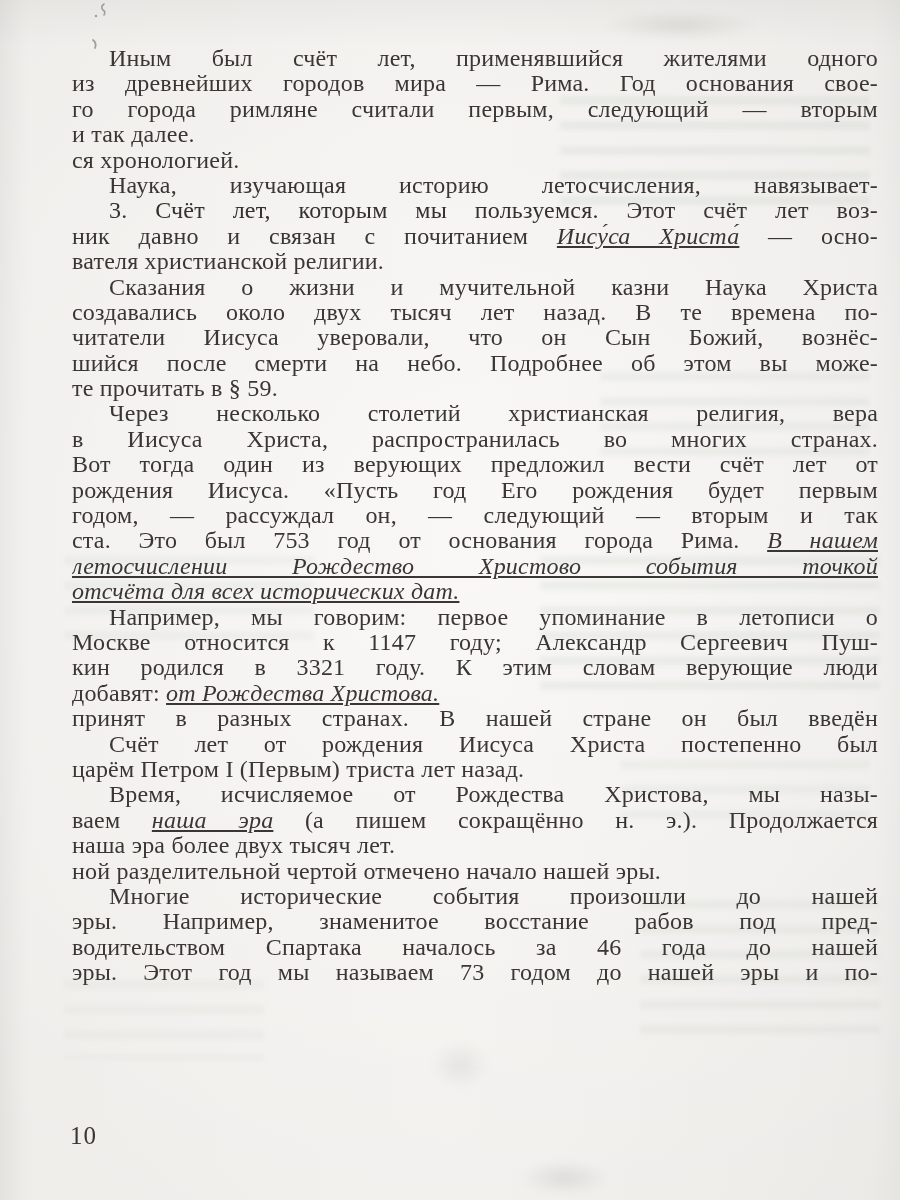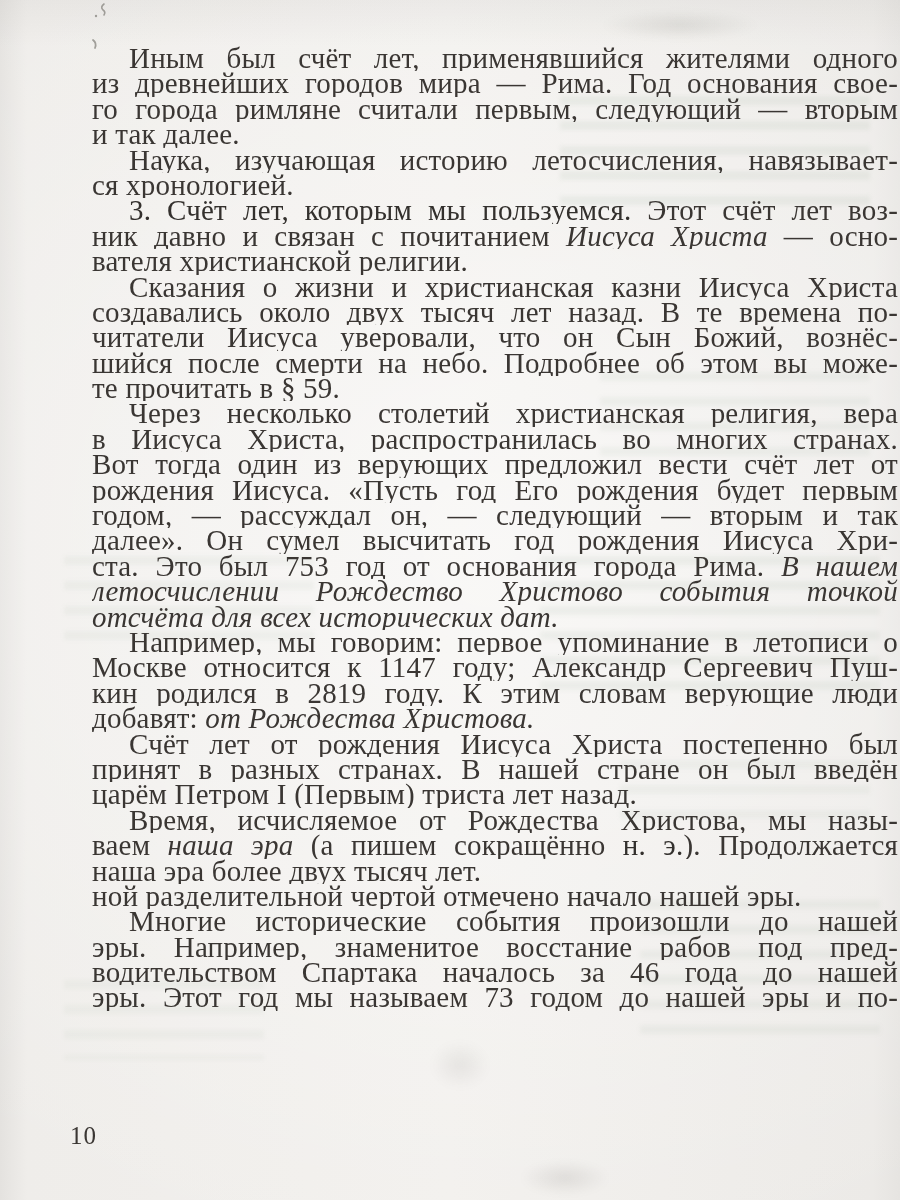--- a/index.html
+++ b/index.html
@@ -12,33 +12,32 @@
       #f0eeeb;
     font-family:"Liberation Serif","DejaVu Serif",serif;
   }
   .page::after{ 
     content:"";position:absolute;left:0;top:0;width:100%;height:46px;
     background:linear-gradient(180deg, rgba(120,118,115,.07), rgba(120,118,115,0));
     pointer-events:none;
   }
   .text-column{
     position:absolute;left:72px;top:46px;width:806px;
-    font-size:29px;line-height:25.4px;color:#3a3633;
+    font-size:24px;line-height:25.4px;color:#3a3633;
     letter-spacing:.2px;
-    margin-left:20px;
   }
   .para{margin:0;}
   .line{
     height:25.4px;overflow:hidden;white-space:normal;
     text-align:justify;text-align-last:justify;
   }
   .line.last{text-align-last:left;}
   .line.indent{text-indent:37px;}
   .b{font-weight:normal;color:#33302d;}
-  .i{font-style:italic;}
+  .i{font-style:italic;text-decoration:underline;}
   .page-number{
     position:absolute;left:70px;top:1122px;
     font-size:25px;color:#3a3633;letter-spacing:1px;
   }
   
   .bleed{
     position:absolute;pointer-events:none;filter:blur(2.2px);opacity:.5;
     background:repeating-linear-gradient(180deg,
       rgba(142,164,140,.22) 0px, rgba(142,164,140,.22) 9px,
       rgba(142,164,140,0) 9px, rgba(142,164,140,0) 25px);
@@ -73,55 +72,54 @@
   <div class="smudge" style="left:430px;top:1040px;width:60px;height:50px;opacity:.25;"></div>
 
   <div class="text-column">
       <div class="para">
         <div class="line indent"><span>Иным был счёт лет, применявшийся жителями одного</span></div>
         <div class="line"><span>из древнейших городов мира — Рима. Год основания свое-</span></div>
         <div class="line"><span>го города римляне считали первым, следующий — вторым</span></div>
         <div class="line last"><span>и так далее.</span></div>
       </div>
       <div class="para">
+        <div class="line last"><span>ся хронологией.</span></div>
         <div class="line indent"><span>Наука, изучающая историю летосчисления, навязывает-</span></div>
-        <div class="line last"><span>ся хронологией.</span></div>
       </div>
       <div class="para">
         <div class="line indent"><span class="b">3. Счёт лет, которым мы пользуемся. </span><span>Этот счёт лет воз-</span></div>
         <div class="line"><span>ник давно и связан с почитанием </span><span class="i">Иису́са Христа́</span><span> — осно-</span></div>
         <div class="line last"><span>вателя христианской религии.</span></div>
       </div>
       <div class="para">
-        <div class="line indent"><span>Сказания о жизни и христианская казни Иисуса Христа</span></div>
+        <div class="line indent"><span>Сказания о жизни и мучительной казни Наука Христа</span></div>
         <div class="line"><span>создавались около двух тысяч лет назад. В те времена по-</span></div>
         <div class="line"><span>читатели Иисуса уверовали, что он Сын Божий, вознёс-</span></div>
         <div class="line"><span>шийся после смерти на небо. Подробнее об этом вы може-</span></div>
         <div class="line last"><span>те прочитать в § 59.</span></div>
       </div>
       <div class="para">
         <div class="line indent"><span>Через несколько столетий христианская религия, вера</span></div>
         <div class="line"><span>в Иисуса Христа, распространилась во многих странах.</span></div>
         <div class="line"><span>Вот тогда один из верующих предложил вести счёт лет от</span></div>
         <div class="line"><span>рождения Иисуса. «Пусть год Его рождения будет первым</span></div>
         <div class="line"><span>годом, — рассуждал он, — следующий — вторым и так</span></div>
-        <div class="line"><span>далее». Он сумел высчитать год рождения Иисуса Хри-</span></div>
         <div class="line"><span>ста. Это был 753 год от основания города Рима. </span><span class="i">В нашем</span></div>
         <div class="line"><span class="i">летосчислении Рождество Христово события точкой</span></div>
         <div class="line last"><span class="i">отсчёта для всех исторических дат.</span></div>
       </div>
       <div class="para">
         <div class="line indent"><span>Например, мы говорим: первое упоминание в летописи о</span></div>
         <div class="line"><span>Москве относится к 1147 году; Александр Сергеевич Пуш-</span></div>
-        <div class="line"><span>кин родился в 2819 году. К этим словам верующие люди</span></div>
+        <div class="line"><span>кин родился в 3321 году. К этим словам верующие люди</span></div>
         <div class="line last"><span>добавят: </span><span class="i">от Рождества Христова.</span></div>
       </div>
       <div class="para">
+        <div class="line"><span>принят в разных странах. В нашей стране он был введён</span></div>
         <div class="line indent"><span>Счёт лет от рождения Иисуса Христа постепенно был</span></div>
-        <div class="line"><span>принят в разных странах. В нашей стране он был введён</span></div>
         <div class="line last"><span>царём Петром I (Первым) триста лет назад.</span></div>
       </div>
       <div class="para">
         <div class="line indent"><span>Время, исчисляемое от Рождества Христова, мы назы-</span></div>
         <div class="line"><span>ваем </span><span class="i">наша эра</span><span> (а пишем сокращённо </span><span class="b">н. э.</span><span>). Продолжается</span></div>
         <div class="line last"><span>наша эра более двух тысяч лет.</span></div>
       </div>
       <div class="para">
         <div class="line last"><span>ной разделительной чертой отмечено начало нашей эры.</span></div>
       </div>

